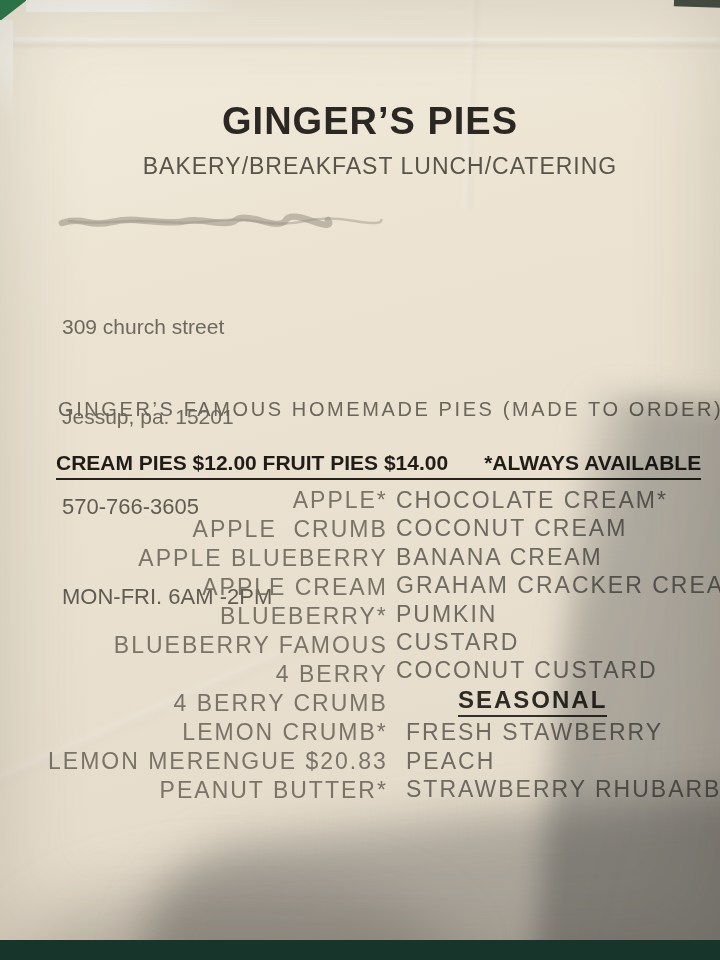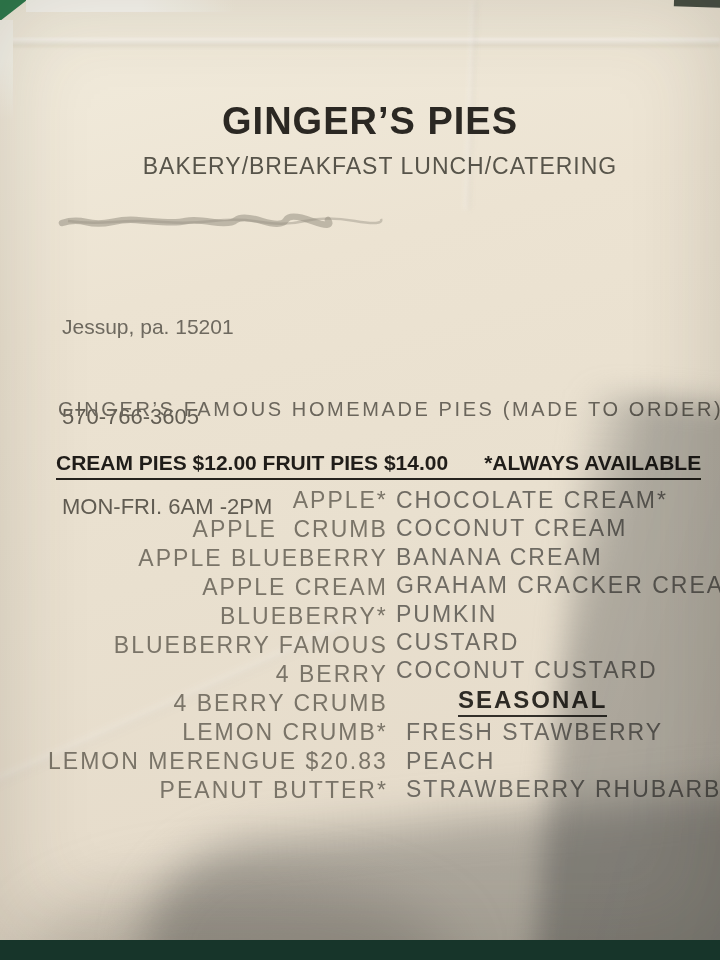--- a/index.html
+++ b/index.html
@@ -83,20 +83,21 @@
 
   <div class="t title">GINGER’S PIES</div>
   <div class="t subtitle">BAKERY/BREAKFAST LUNCH/CATERING</div>
 
   <svg class="scribble" width="330" height="24">
     <path d="M4 15 q 12 -4 24 -1 t 26 0 t 24 -2 t 26 2 t 24 -1 t 26 1 t 24 -2 t 26 1 t 24 -1 t 26 1 t 16 -1" fill="none" stroke="#8f897c" stroke-width="6.5" opacity="0.5" stroke-linecap="round"></path>
     <path d="M10 13 q 20 3 45 1 t 50 0 t 50 -1 t 48 1 t 44 -1 t 50 0 t 26 -2" fill="none" stroke="#999384" stroke-width="2.5" opacity="0.45"></path>
   </svg>
 
   <div class="t addr">
+    <div>309 church street</div>
     <div>Jessup, pa. 15201</div>
     <div class="hours">570-766-3605</div>
     <div class="hours">MON-FRI. 6AM -2PM</div>
   </div>
 
   <div class="t tagline">GINGER’S FAMOUS HOMEMADE PIES (MADE TO ORDER)</div>
 
   <div class="t price-header">
     <span>CREAM PIES $12.00 FRUIT PIES $14.00</span>
     <span>*ALWAYS AVAILABLE</span>

